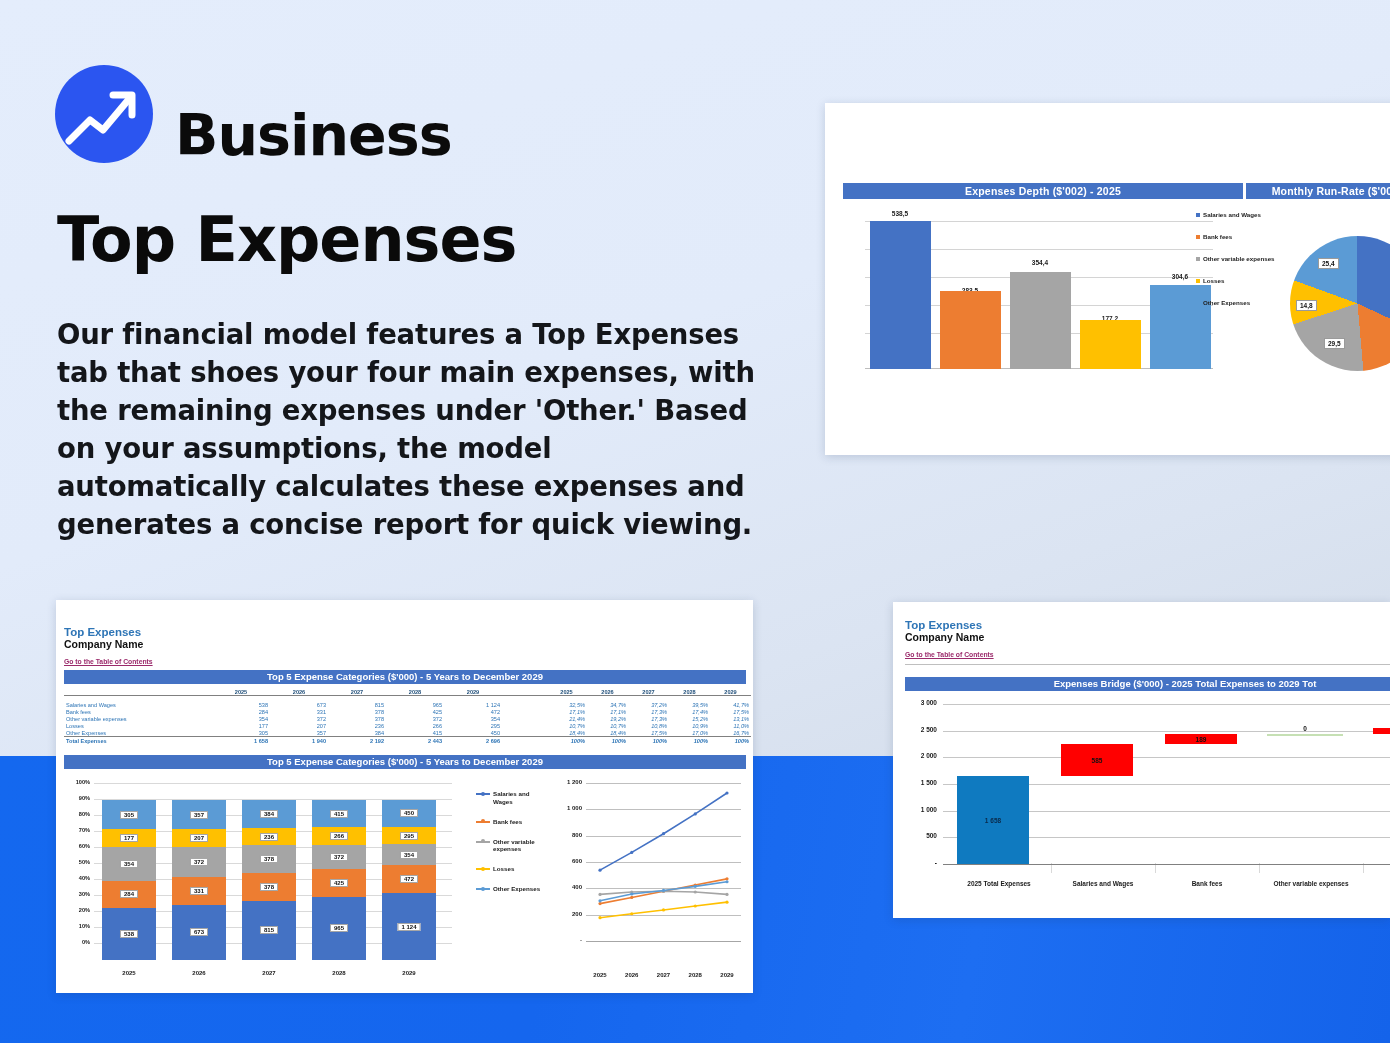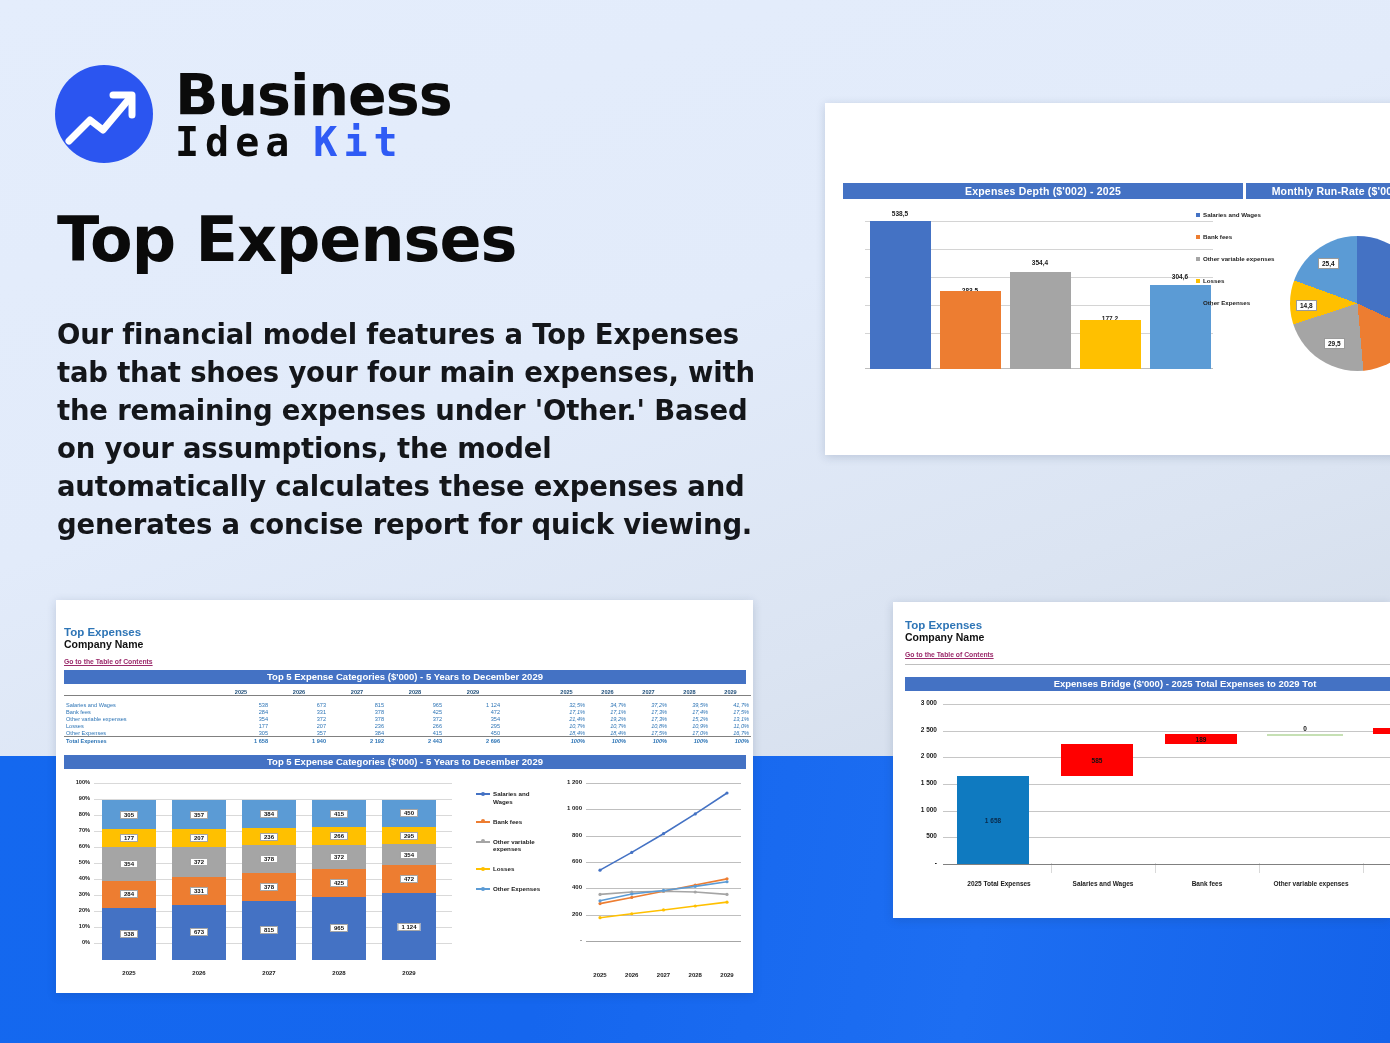--- a/index.html
+++ b/index.html
@@ -155,24 +155,20 @@
 
 <div id="logo">
   <div id="logo-mark">
     <svg width="98" height="98" viewBox="0 0 98 98">
       <path d="M14 76 L35 55 L48 65 L74 34" fill="none" stroke="#ffffff" stroke-width="7" stroke-linecap="round" stroke-linejoin="round"></path>
       <path d="M58 30 L77 30 L77 50" fill="none" stroke="#ffffff" stroke-width="7" stroke-linecap="round" stroke-linejoin="round"></path>
     </svg>
   </div>
   <div id="logo-text">
     <span id="logo-business">Business</span>
-    <div id="logo-row2">
-      <span class="logo-mono" id="logo-idea">Idea</span>
-      <span class="logo-mono" id="logo-kit">Kit</span>
-    </div>
   </div>
 </div>
 
 <h1 id="headline">Top Expenses</h1>
 <p id="paragraph">Our financial model features a Top Expenses tab that shoes your four main expenses, with the remaining expenses under 'Other.' Based on your assumptions, the model automatically calculates these expenses and generates a concise report for quick viewing.</p>
 
 <div class="panel" id="panel-top">
   <div id="top-bands">
     <div class="band" id="band-depth">Expenses Depth ($'002) - 2025</div>
     <div class="band" id="band-runrate">Monthly Run-Rate ($'000</div>

